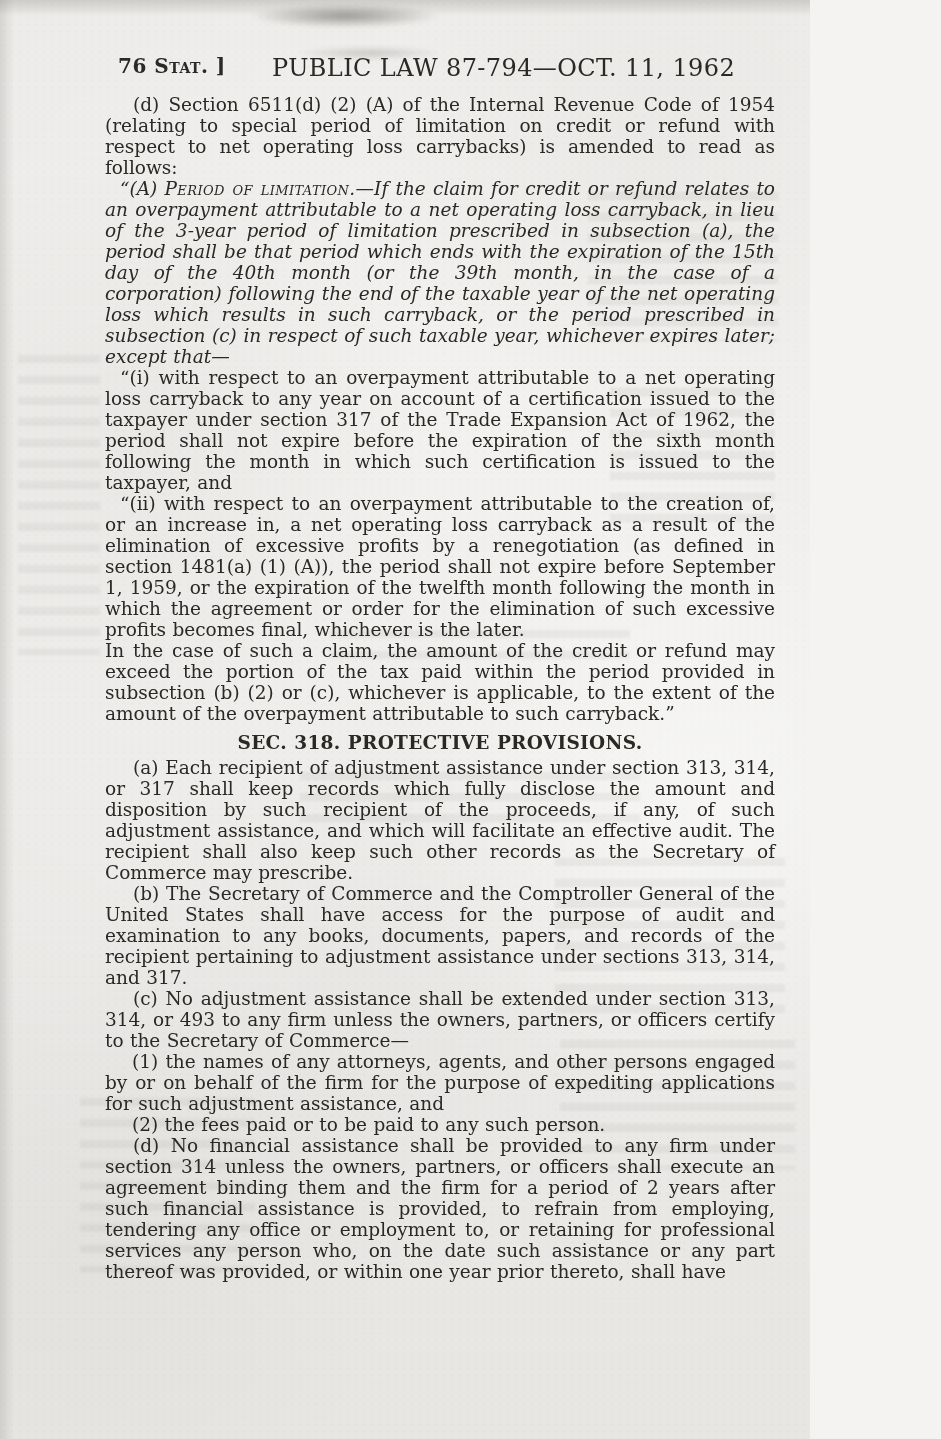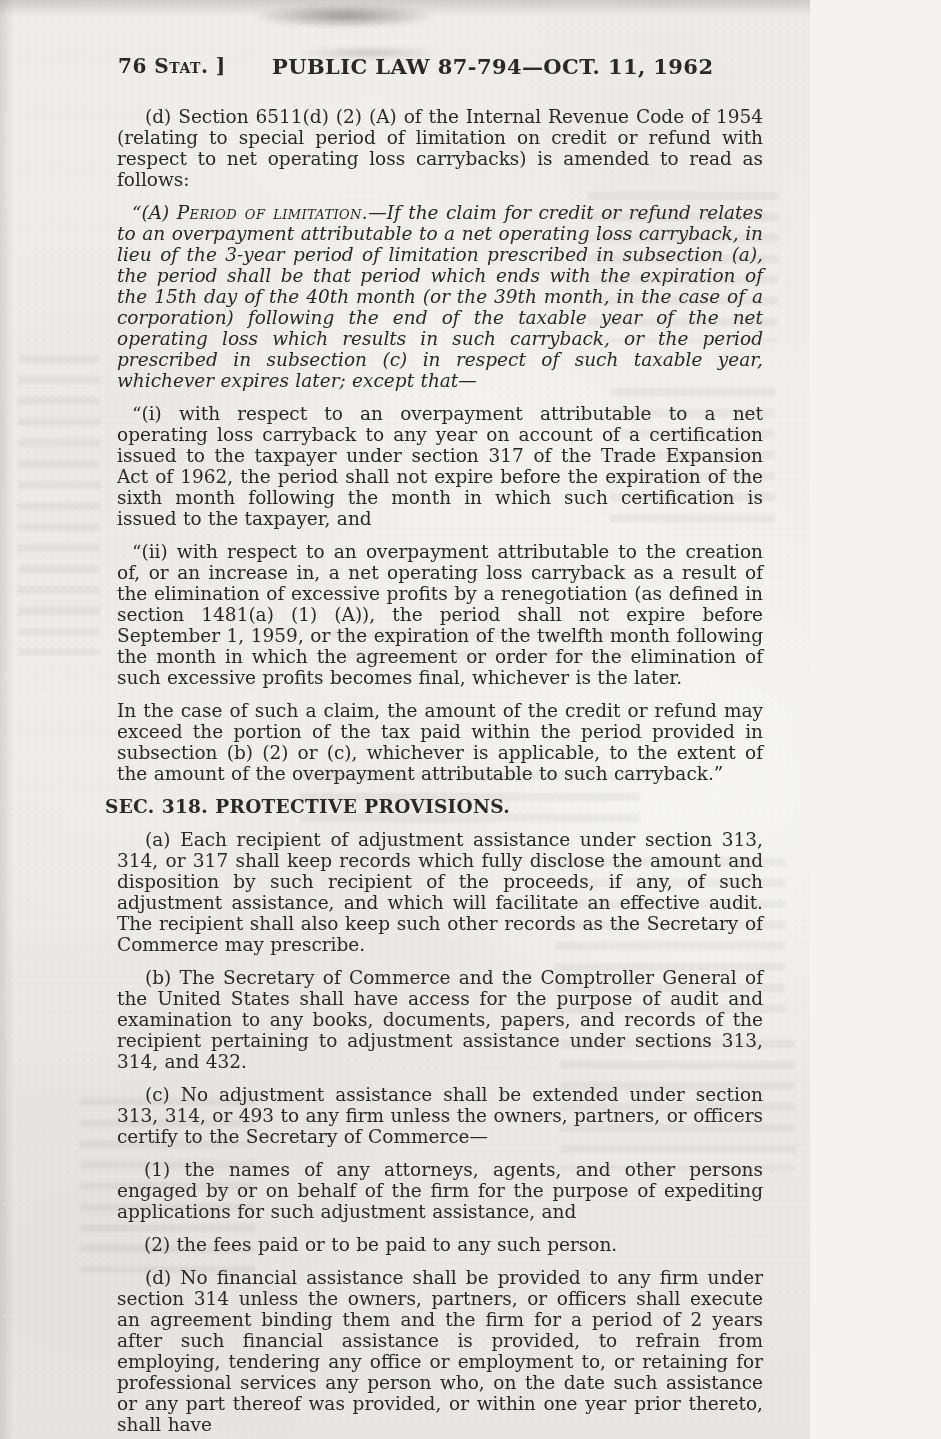--- a/index.html
+++ b/index.html
@@ -44,41 +44,41 @@
     background:repeating-linear-gradient(180deg, rgba(105,102,95,.14) 0 8px, rgba(0,0,0,0) 8px 21px);
     filter:blur(1.6px);
   }
   
   .stat-label {
     position:absolute; left:118px; top:54px;
     font-size:20px; font-weight:700; font-variant:small-caps; letter-spacing:.5px;
   }
   .law-title {
     position:absolute; left:272px; top:54px;
-    font-size:21px; font-weight:700; letter-spacing:.4px; white-space:nowrap;
+    font-size:24px; font-weight:400; letter-spacing:.4px; white-space:nowrap;
   }
   .page-number {
     position:absolute; left:867px; top:54px; width:62px;
     font-size:20px; text-align:right;font-family:Liberation Mono, monospace;
   }
   
   .text-col {
     position:absolute; left:105px; top:94px; width:670px;
     font-size:18.5px; line-height:21px; text-align:justify;
     word-spacing:.5px; hyphens:auto; -webkit-hyphens:auto;
   }
-  .text-col p { margin:12px; }
+  .text-col p { margin:0; }
   .para0   { text-indent:28px; }
   .block-a { margin-left:91px;  text-indent:15px;font-style:italic; }
   .block-i { margin-left:132px; text-indent:15px; }
   .block-close { margin-left:91px; text-indent:0; }
   .item    { margin-left:45px; text-indent:27px; }
   .sc { font-variant:small-caps; letter-spacing:.4px; }
   .sec-heading {
-    font-weight:700; text-align:left; text-indent:0;
+    font-weight:700; text-align:center; text-indent:0;
     margin:8px 0 4px 0 !important; letter-spacing:.3px;
   }
   
   .margin-note {
     position:absolute; left:789px; width:150px;
     font-family:"DejaVu Sans", sans-serif; font-weight:700;
     font-size:13.5px; line-height:22px; color:#39372f; letter-spacing:.2px;
     text-align:left;
   }
   .note-1 { top:95px; }
@@ -116,21 +116,21 @@
     <p class="block-i">“(i) with respect to an overpayment attributable to a net operating loss carryback to any year on account of a certification issued to the taxpayer under section 317 of the Trade Expansion Act of 1962, the period shall not expire before the expiration of the sixth month following the month in which such certification is issued to the taxpayer, and</p>
 
     <p class="block-i">“(ii) with respect to an overpayment attributable to the creation of, or an increase in, a net operating loss carryback as a result of the elimination of excessive profits by a renegotiation (as defined in section 1481(a) (1) (A)), the period shall not expire before September 1, 1959, or the expiration of the twelfth month following the month in which the agreement or order for the elimination of such excessive profits becomes final, whichever is the later.</p>
 
     <p class="block-close">In the case of such a claim, the amount of the credit or refund may exceed the portion of the tax paid within the period provided in subsection (b) (2) or (c), whichever is applicable, to the extent of the amount of the overpayment attributable to such carryback.”</p>
 
     <p class="sec-heading">SEC. 318. PROTECTIVE PROVISIONS.</p>
 
     <p class="para0">(a) Each recipient of adjustment assistance under section 313, 314, or 317 shall keep records which fully disclose the amount and disposition by such recipient of the proceeds, if any, of such adjustment assistance, and which will facilitate an effective audit.  The recipient shall also keep such other records as the Secretary of Commerce may prescribe.</p>
 
-    <p class="para0">(b) The Secretary of Commerce and the Comptroller General of the United States shall have access for the purpose of audit and examination to any books, documents, papers, and records of the recipient pertaining to adjustment assistance under sections 313, 314, and 432.</p>
+    <p class="para0">(b) The Secretary of Commerce and the Comptroller General of the United States shall have access for the purpose of audit and examination to any books, documents, papers, and records of the recipient pertaining to adjustment assistance under sections 313, 314, and 317.</p>
 
     <p class="para0">(c) No adjustment assistance shall be extended under section 313, 314, or 493 to any firm unless the owners, partners, or officers certify to the Secretary of Commerce—</p>
 
     <p class="item">(1) the names of any attorneys, agents, and other persons engaged by or on behalf of the firm for the purpose of expediting applications for such adjustment assistance, and</p>
 
     <p class="item">(2) the fees paid or to be paid to any such person.</p>
 
     <p class="para0">(d) No financial assistance shall be provided to any firm under section 314 unless the owners, partners, or officers shall execute an agreement binding them and the firm for a period of 2 years after such financial assistance is provided, to refrain from employing, tendering any office or employment to, or retaining for professional services any person who, on the date such assistance or any part thereof was provided, or within one year prior thereto, shall have</p>
   </main>
 

